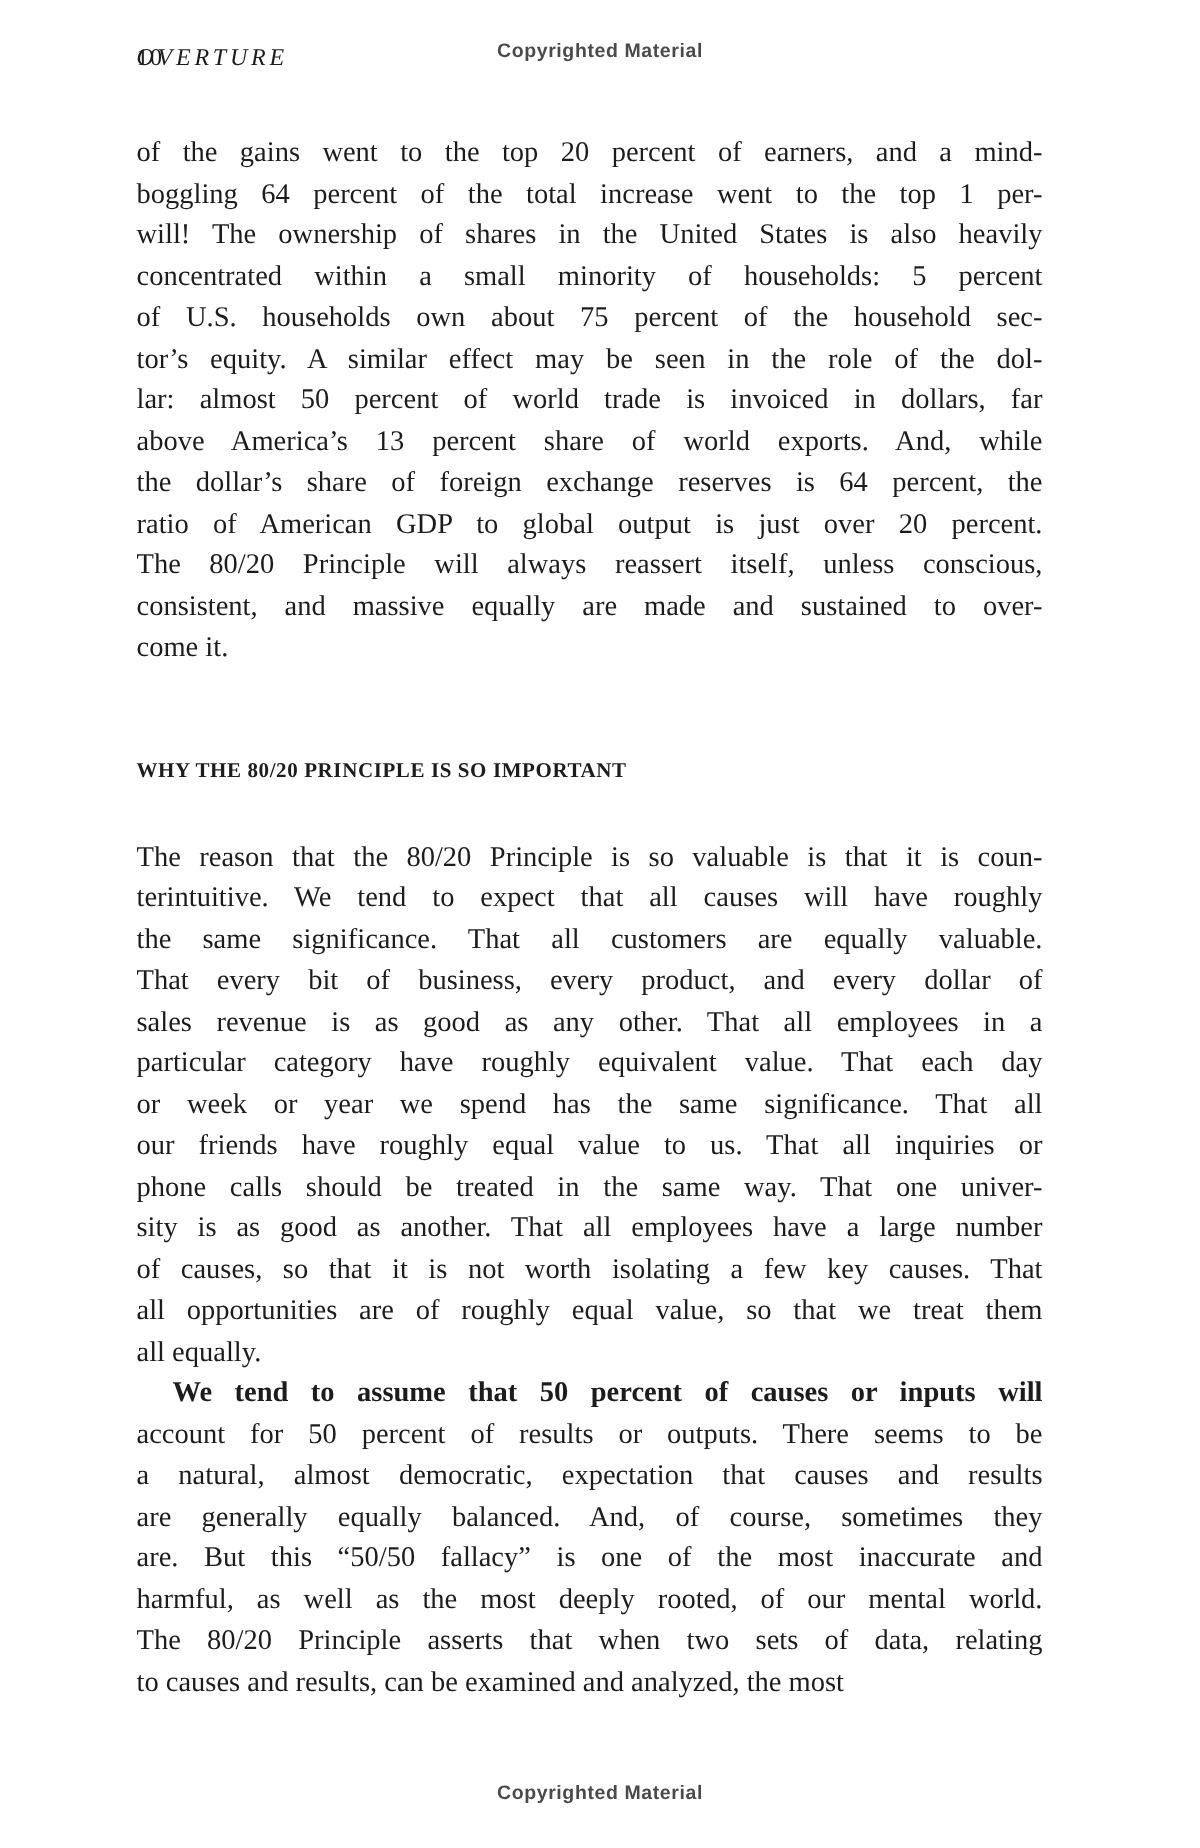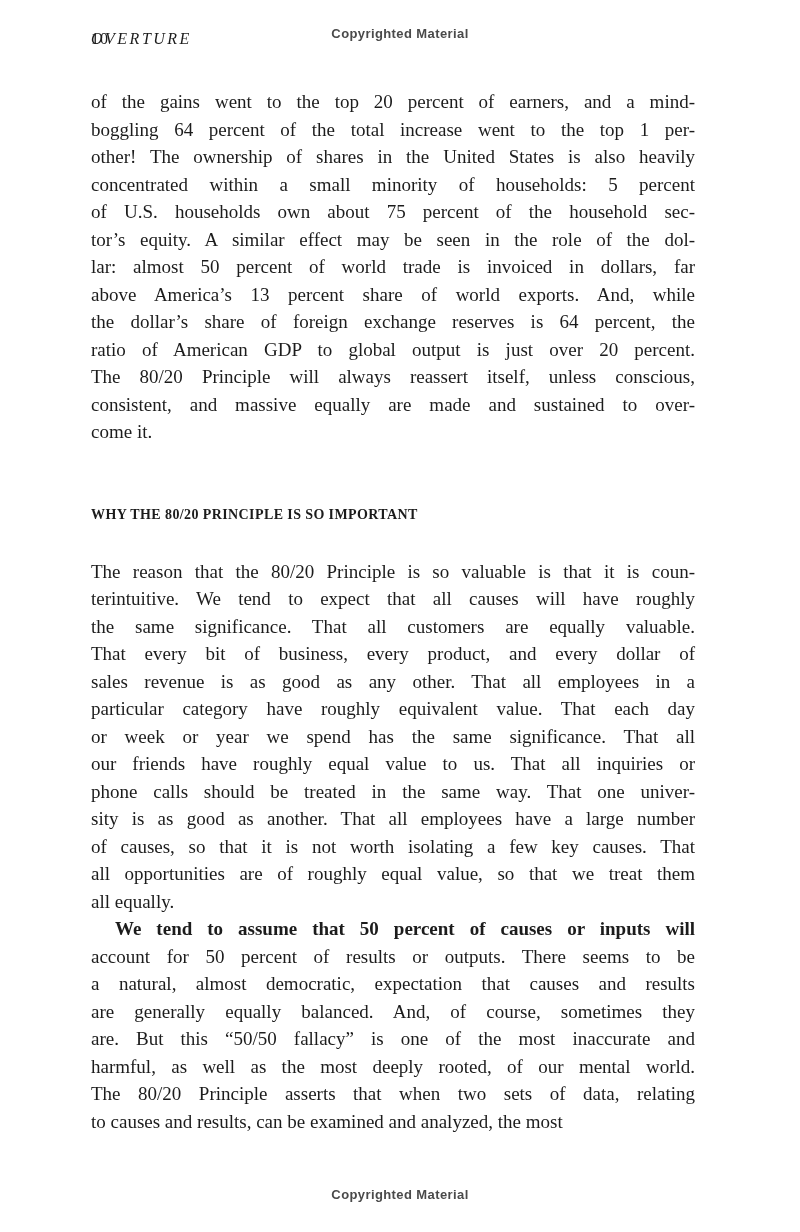--- a/index.html
+++ b/index.html
@@ -86,21 +86,21 @@
   <div class="header-row">
     <span class="page-number">10</span>
     <span class="running-head">OVERTURE</span>
   </div>
 
   <div class="text-col">
 
     <div class="paragraph">
         <div class="line">of the gains went to the top 20 percent of earners, and a mind-</div>
         <div class="line">boggling 64 percent of the total increase went to the top 1 per-</div>
-        <div class="line">other! The ownership of shares in the United States is also heavily</div>
+        <div class="line">will! The ownership of shares in the United States is also heavily</div>
         <div class="line">concentrated within a small minority of households: 5 percent</div>
         <div class="line">of U.S. households own about 75 percent of the household sec-</div>
         <div class="line">tor’s equity. A similar effect may be seen in the role of the dol-</div>
         <div class="line">lar: almost 50 percent of world trade is invoiced in dollars, far</div>
         <div class="line">above America’s 13 percent share of world exports. And, while</div>
         <div class="line">the dollar’s share of foreign exchange reserves is 64 percent, the</div>
         <div class="line">ratio of American GDP to global output is just over 20 percent.</div>
         <div class="line">The 80/20 Principle will always reassert itself, unless conscious,</div>
         <div class="line">consistent, and massive equally are made and sustained to over-</div>
         <div class="line last">come it.</div>

